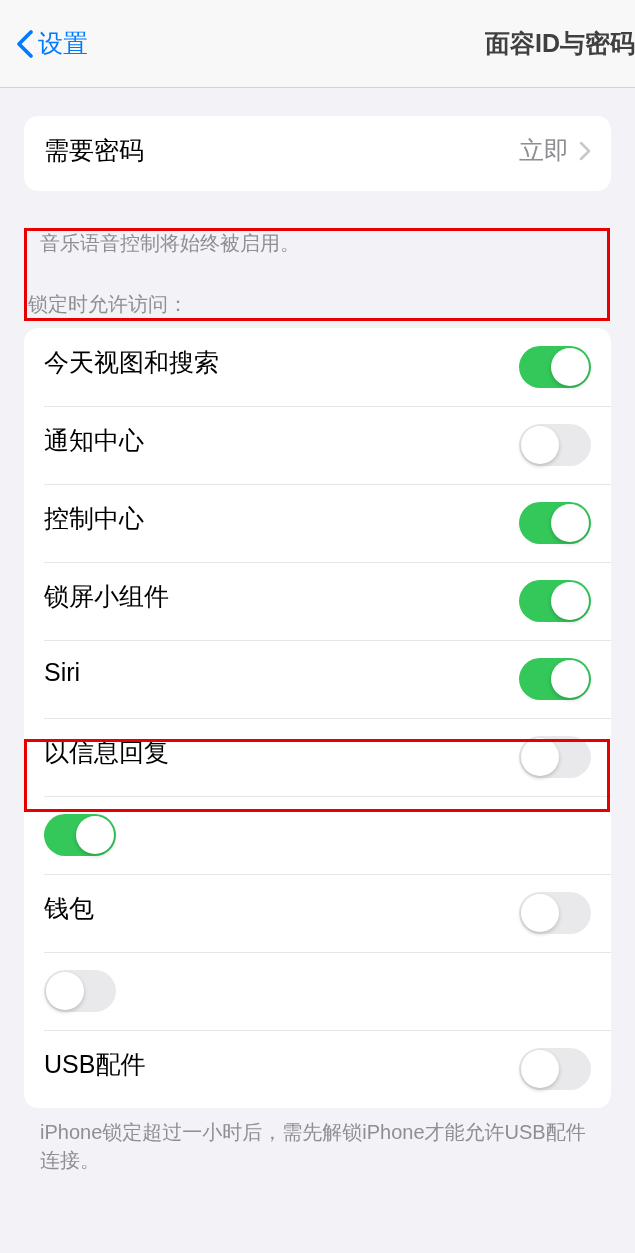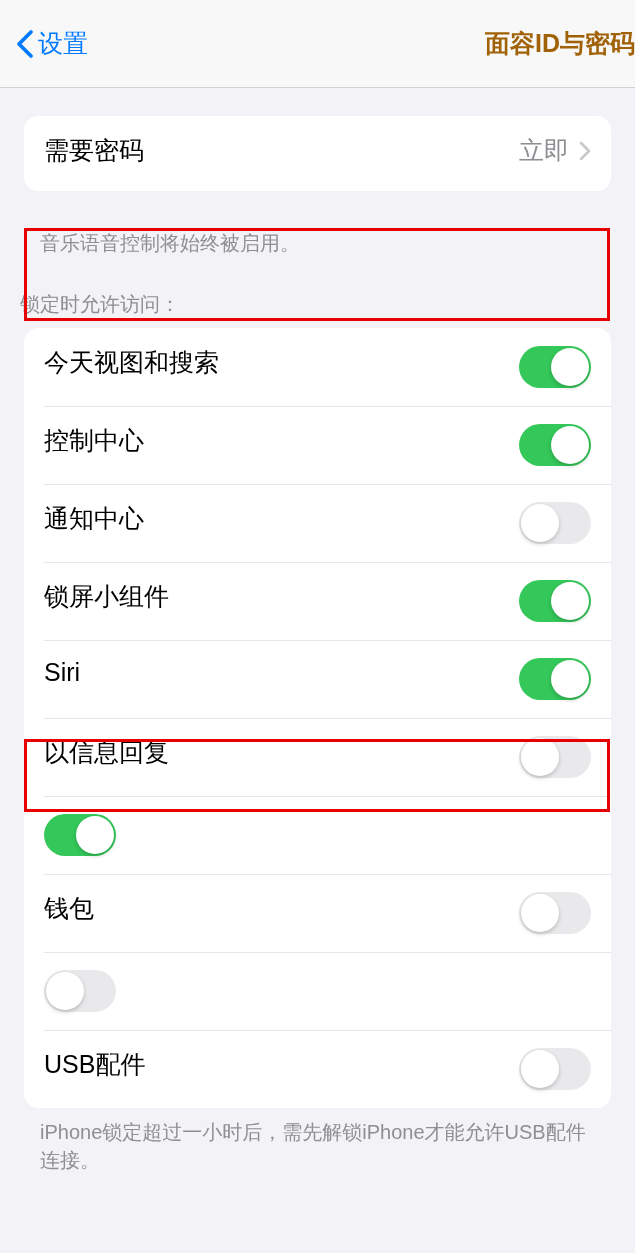--- a/index.html
+++ b/index.html
@@ -34,21 +34,21 @@
       cursor: pointer;
     }
     .back-chevron svg {
       width: 18px;
       height: 30px;
       display: block;
     }
     .title {
       font-size: 25px;
       font-weight: 600;
-      color: #a16207;
+      color: #404040;
     }
     .content {
       padding: 0;
     }
     .group {
       margin-top: 28px;
     }
     .group-first {
       margin-top: 28px;
     }
@@ -123,21 +123,21 @@
     }
     .footer-text {
       font-size: 20px;
       color: #8e8e93;
       padding: 10px 40px 0 40px;
       line-height: 1.4;
     }
     .section-header {
       font-size: 20px;
       color: #8e8e93;
-      padding: 0 40px 10px 20px;
+      padding: 0 40px 10px 28px;
       margin-top: 34px;
     }
     .highlight-box {
       position: absolute;
       border: 3px solid #e60000;
       pointer-events: none;
       z-index: 10;
     }
   </style>
 </head>
@@ -179,28 +179,28 @@
 
   <div class="section-header">锁定时允许访问：</div>
   <div class="card" style="margin:0 24px;" id="lock-list">
       <div class="row">
         <div class="row-label">今天视图和搜索</div>
         <div class="toggle on">
           <div class="toggle-knob"></div>
         </div>
       </div>
       <div class="row">
+        <div class="row-label">通知中心</div>
+        <div class="toggle off">
+          <div class="toggle-knob"></div>
+        </div>
+      </div>
+      <div class="row">
         <div class="row-label">控制中心</div>
         <div class="toggle on">
-          <div class="toggle-knob"></div>
-        </div>
-      </div>
-      <div class="row">
-        <div class="row-label">通知中心</div>
-        <div class="toggle off">
           <div class="toggle-knob"></div>
         </div>
       </div>
       <div class="row">
         <div class="row-label">锁屏小组件</div>
         <div class="toggle on">
           <div class="toggle-knob"></div>
         </div>
       </div>
       <div class="row">

